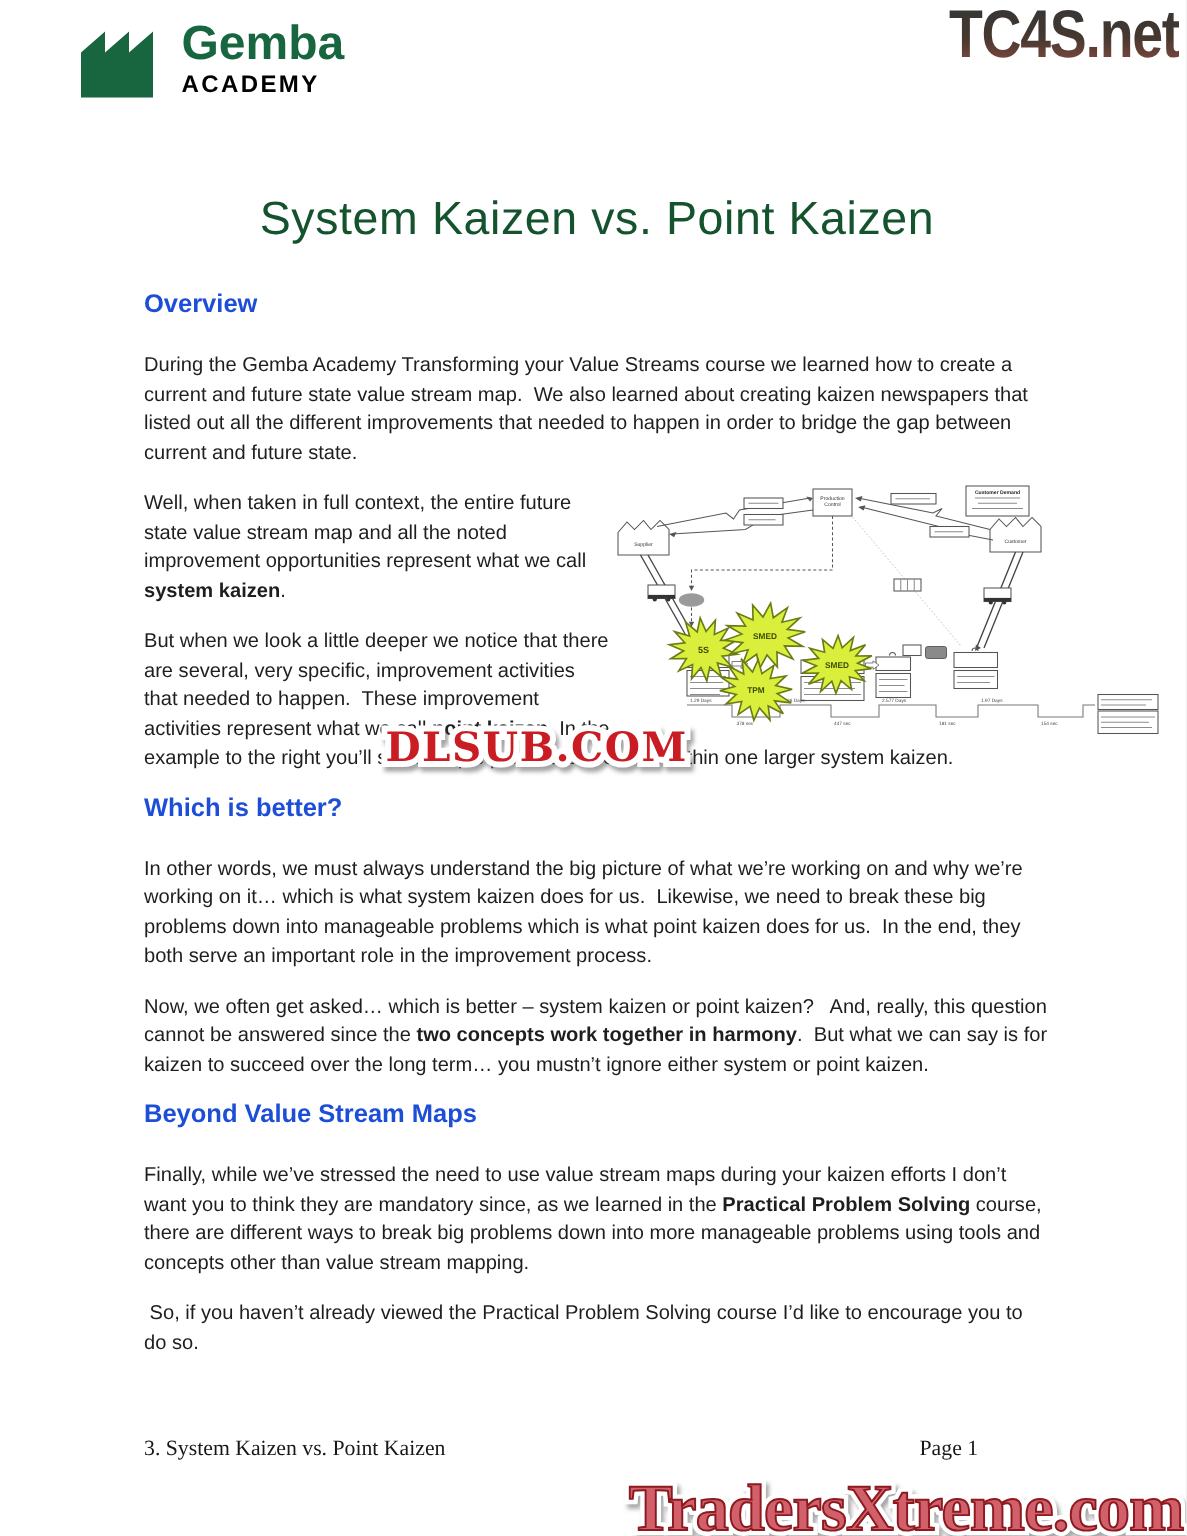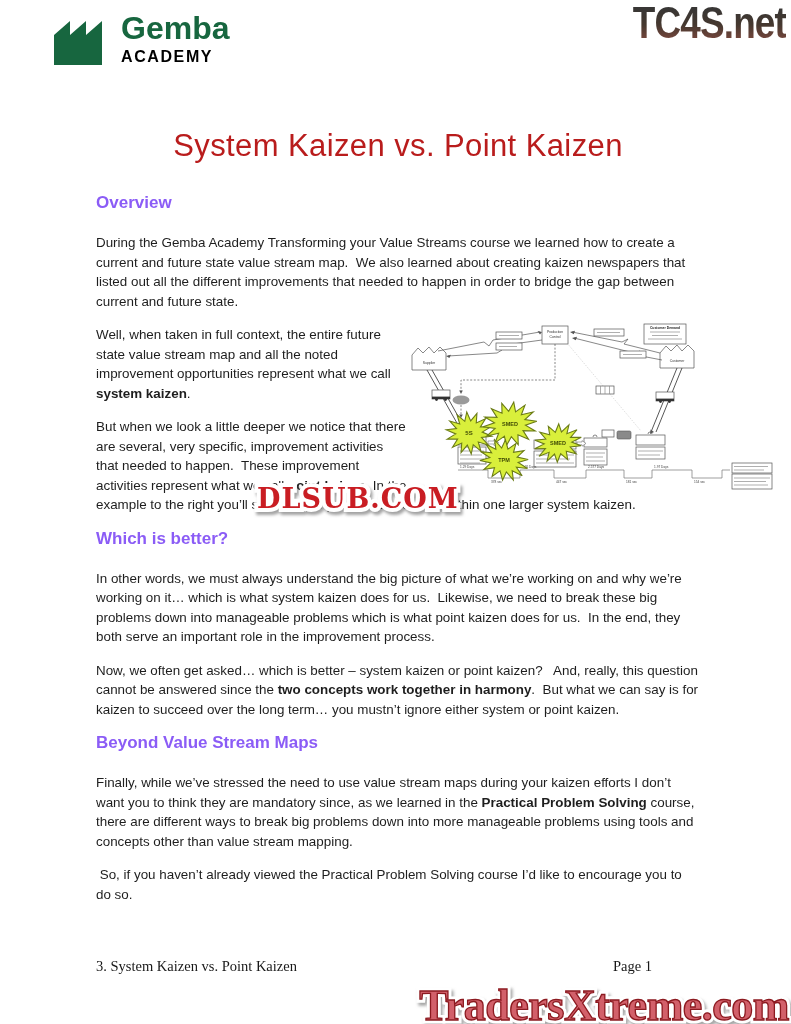--- a/index.html
+++ b/index.html
@@ -13,22 +13,22 @@
   .logo-sub{font-size:16px;font-weight:bold;color:#000000;letter-spacing:1.6px;margin-top:3px;}
 
   
   .wm-top{position:absolute;top:0px;right:5px;font-weight:bold;font-size:45px;line-height:1;
           transform:scaleX(.82);transform-origin:right top;letter-spacing:-1px;
           background:linear-gradient(180deg,#363636 12%,#45382f 55%,#80493f 95%);
           -webkit-background-clip:text;background-clip:text;color:transparent;}
 
   
   .content{position:absolute;left:96px;top:128px;width:604px;}
-  h1{font-weight:normal;font-size:31px;color:#b91c1c;text-align:center;margin:0 0 29px 0;letter-spacing:.4px;}
-  h2{font-size:17px;font-weight:bold;color:#8b5cf6;margin:6px 0 20px 0;}
+  h1{font-weight:normal;font-size:31px;color:#14532d;text-align:center;margin:0 0 29px 0;letter-spacing:.4px;}
+  h2{font-size:17px;font-weight:bold;color:#1d4ed8;margin:6px 0 20px 0;}
   p{font-size:13.4px;line-height:19.5px;margin:0 0 14px 0;white-space:pre-wrap;}
   .b{font-weight:bold;}
   .img-spacer{float:right;width:292px;height:166px;}
 
   
   .vsm{position:absolute;left:398px;top:320px;width:392px;height:182px;}
   .bx{fill:#fff;stroke:#555;stroke-width:.7;}
   .ln{stroke:#555;stroke-width:.7;fill:none;}
   .shp{stroke:#444;stroke-width:.9;fill:none;}
   .mk{stroke:#8d8d8d;stroke-width:.7;}

